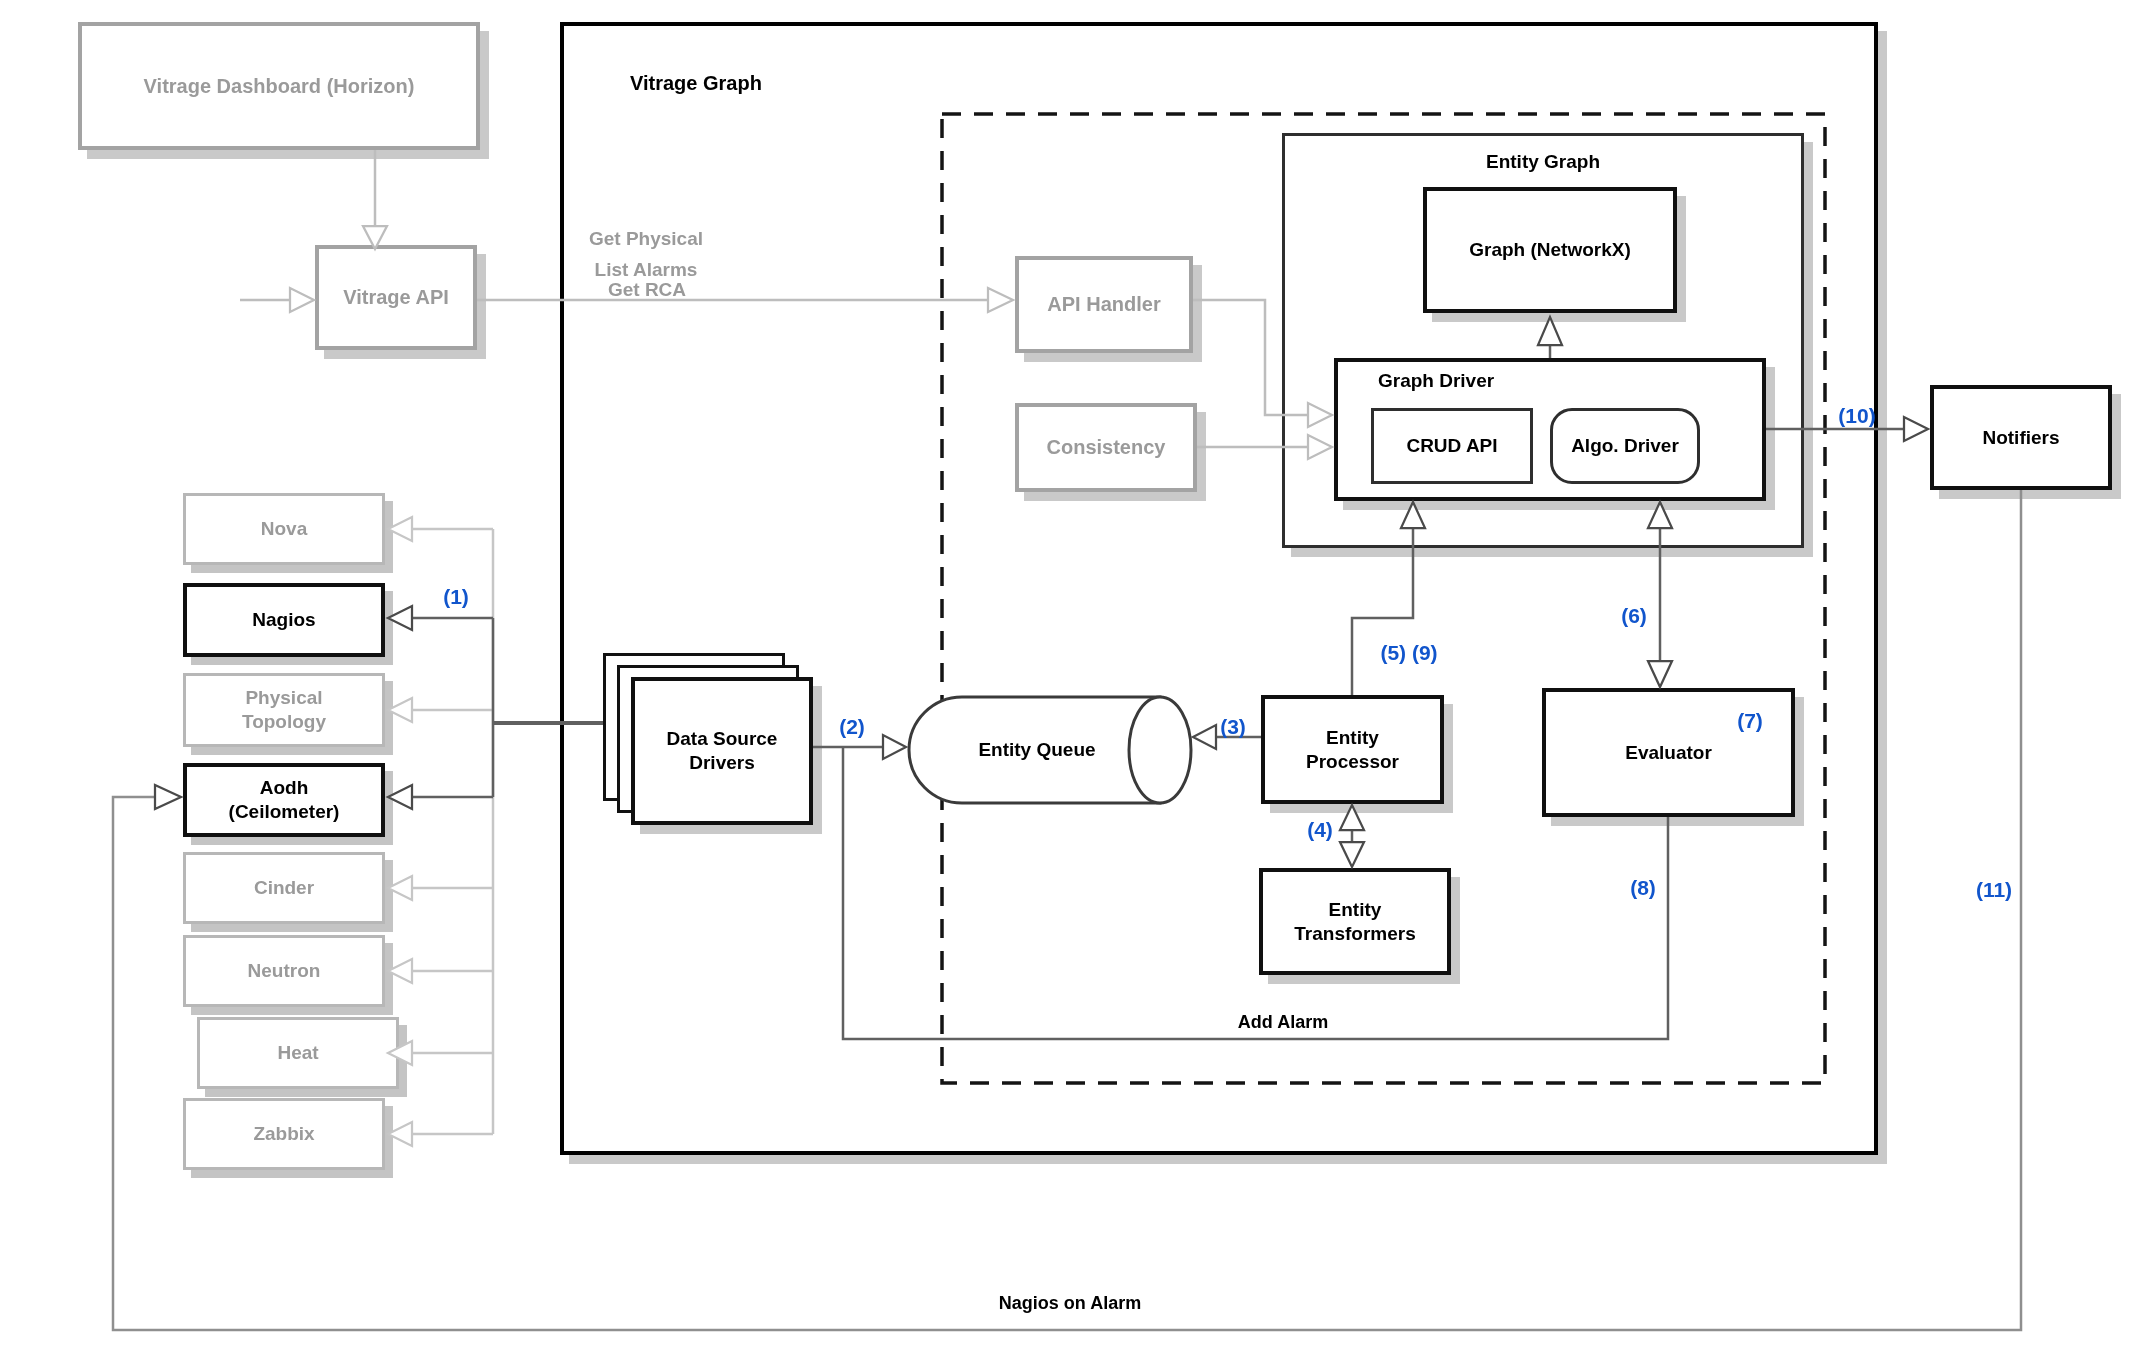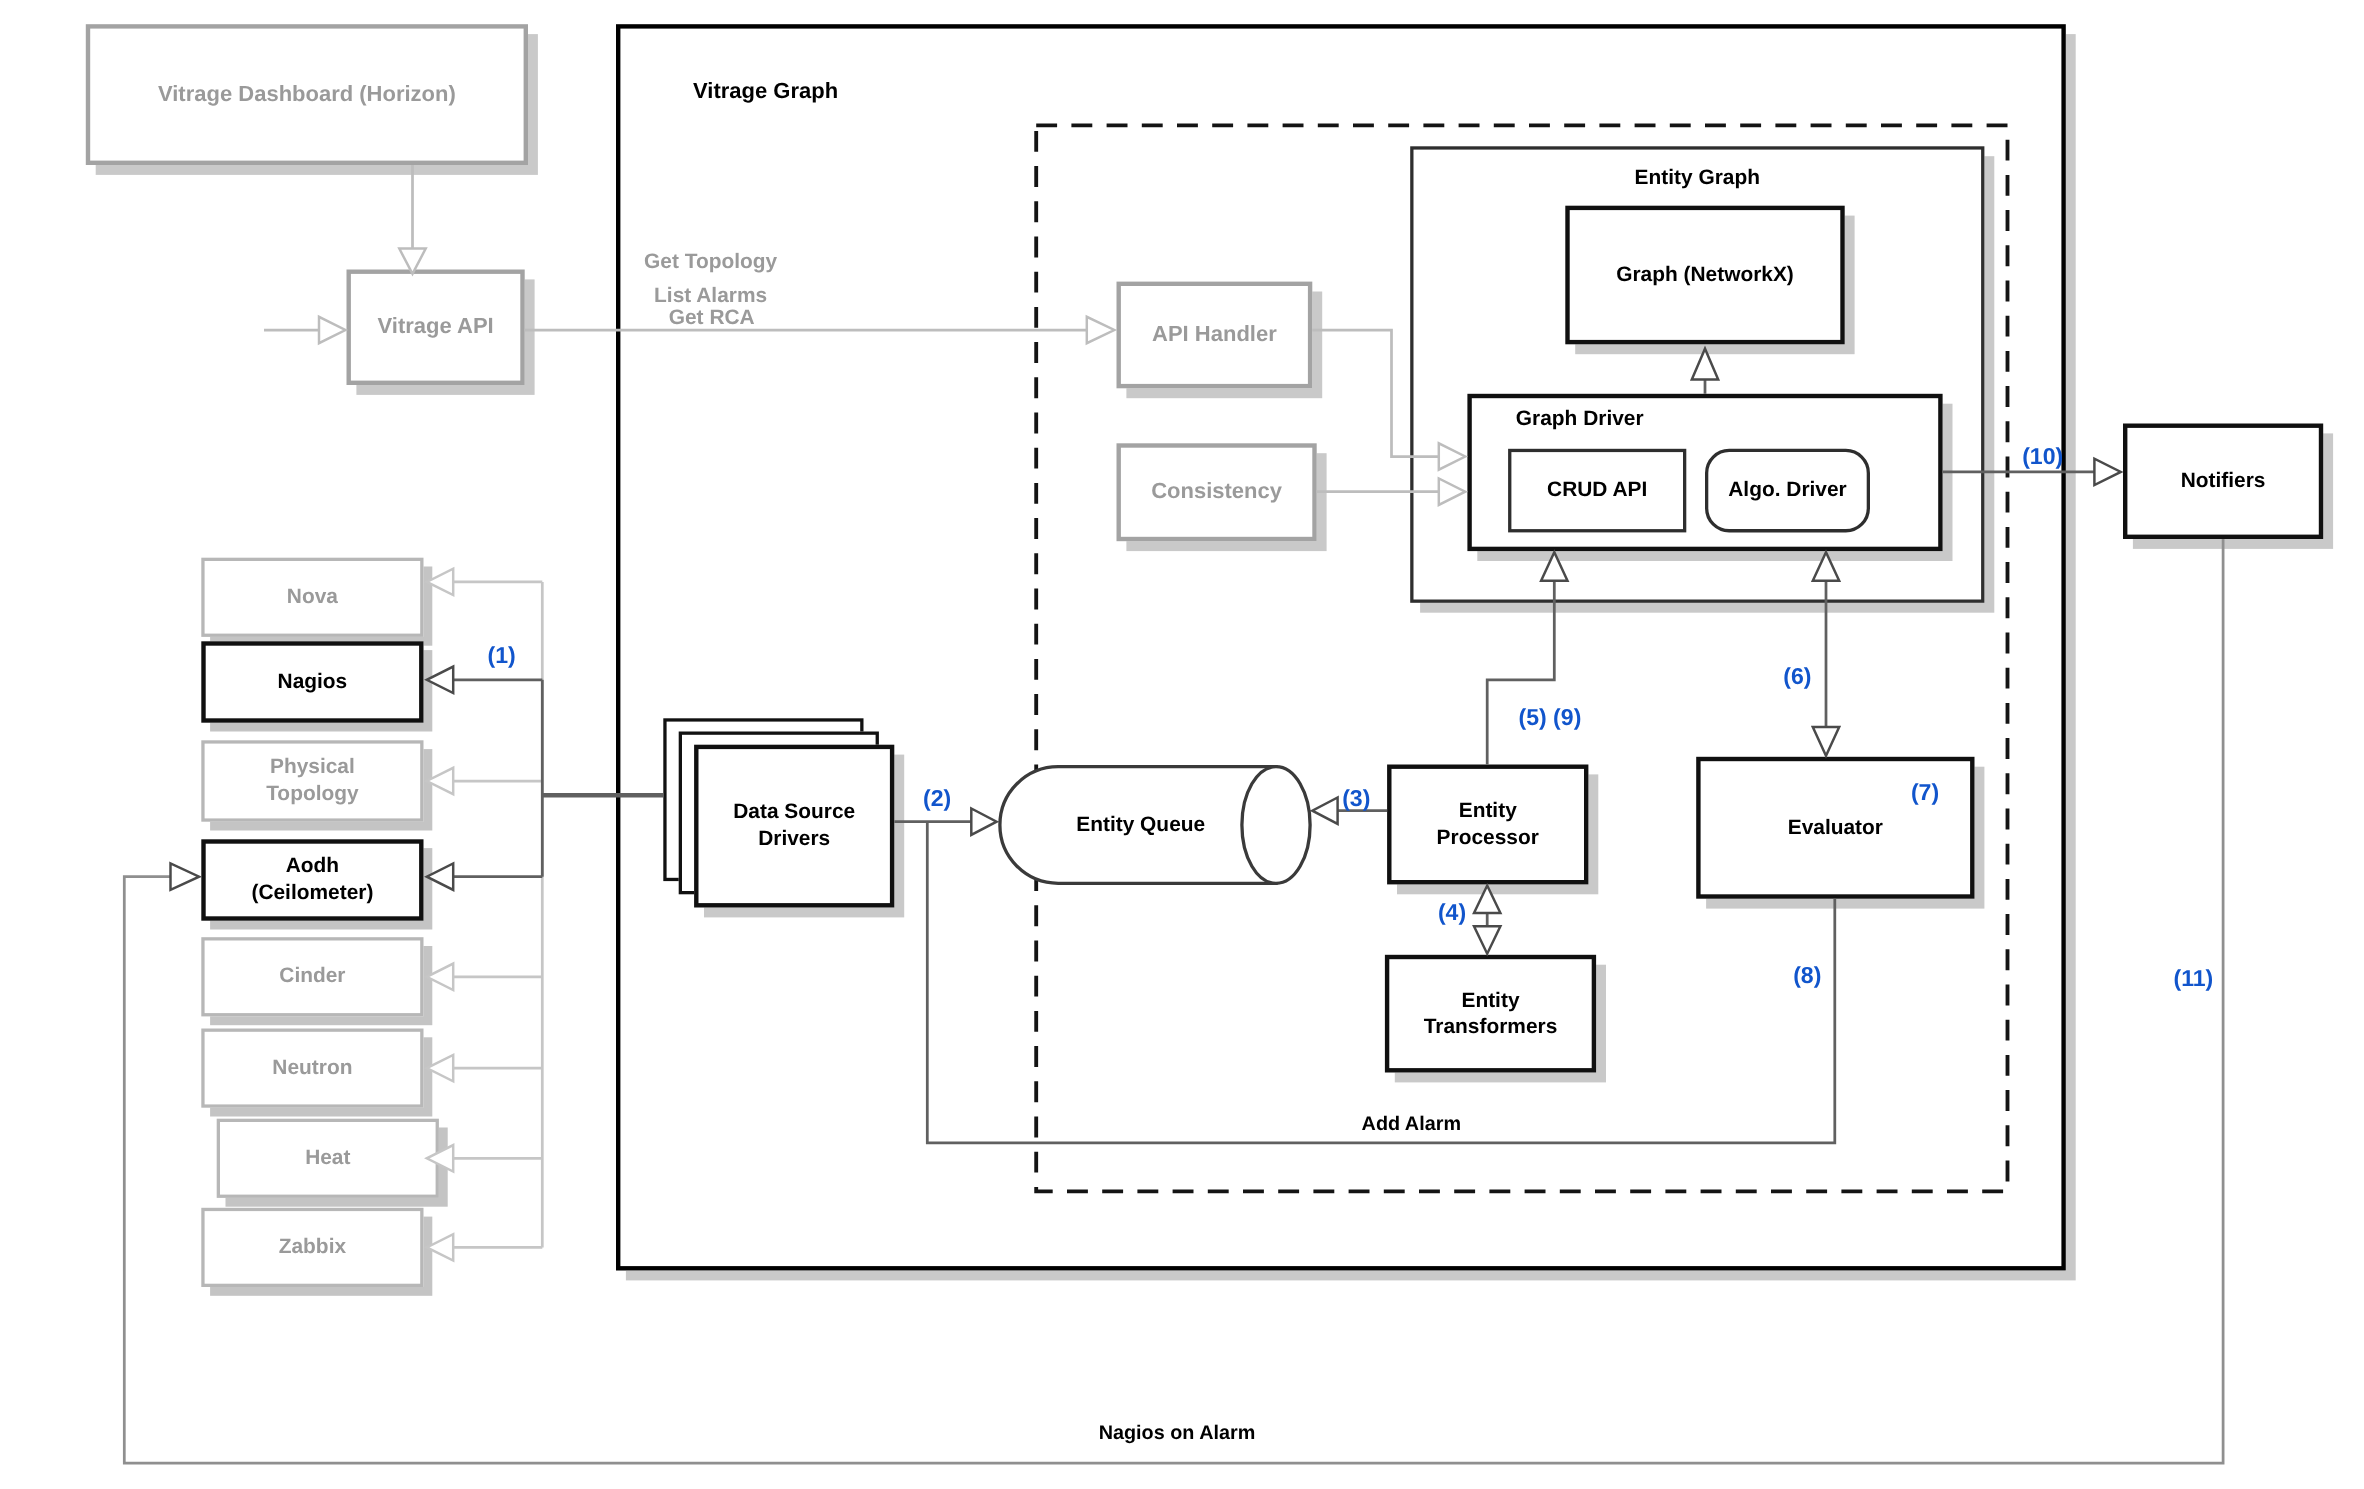--- a/index.html
+++ b/index.html
@@ -37,21 +37,21 @@
   <div class="corner-label" style="left:630px;top:72px;">Vitrage Graph</div>
 
   <div class="box thin-box shadow" style="left:1282px;top:133px;width:522px;height:415px;background:#fff;z-index:2;"></div>
   <div class="center-label" style="left:1543px;top:162px;color:#000;font-size:19px;">Entity Graph</div>
 
   <div class="box gray-box shadow" style="left:78px;top:22px;width:402px;height:128px;">Vitrage Dashboard (Horizon)</div>
   <div class="box gray-box shadow" style="left:315px;top:245px;width:162px;height:105px;">Vitrage API</div>
   <div class="box gray-box shadow" style="left:1015px;top:256px;width:178px;height:97px;">API Handler</div>
   <div class="box gray-box shadow" style="left:1015px;top:403px;width:182px;height:89px;">Consistency</div>
 
-  <div class="box src-box" style="left:183px;top:493px;width:202px;height:72px;margin-top:14px;">Nova</div>
+  <div class="box src-box" style="left:183px;top:493px;width:202px;height:72px;">Nova</div>
   <div class="box src-box active" style="left:183px;top:583px;width:202px;height:74px;">Nagios</div>
   <div class="box src-box" style="left:183px;top:673px;width:202px;height:74px;">Physical
 Topology</div>
   <div class="box src-box active" style="left:183px;top:763px;width:202px;height:74px;">Aodh
 (Ceilometer)</div>
   <div class="box src-box" style="left:183px;top:852px;width:202px;height:72px;">Cinder</div>
   <div class="box src-box" style="left:183px;top:935px;width:202px;height:72px;">Neutron</div>
   <div class="box src-box" style="left:197px;top:1017px;width:202px;height:72px;">Heat</div>
   <div class="box src-box" style="left:183px;top:1098px;width:202px;height:72px;">Zabbix</div>
 
@@ -143,21 +143,21 @@
     </g>
 
     <g>
       <path d="M1160,697 H962 A53,53 0 0 0 962,803 H1160 Z" fill="#ffffff" stroke="#3a3a3a" stroke-width="3"></path>
       <ellipse cx="1160" cy="750" rx="31" ry="53" fill="#ffffff" stroke="#3a3a3a" stroke-width="3"></ellipse>
     </g>
   </svg>
 
   <div class="center-label qlabel" style="left:1037px;top:750px;">Entity Queue</div>
 
-  <div class="center-label grayTxt" style="left:646px;top:239px;">Get Topology</div>
+  <div class="center-label grayTxt" style="left:646px;top:239px;">Get Physical</div>
   <div class="center-label grayTxt" style="left:646px;top:270px;">List Alarms</div>
   <div class="center-label grayTxt" style="left:647px;top:290px;">Get RCA</div>
 
   <div class="center-label blackTxt" style="left:1283px;top:1022px;">Add Alarm</div>
   <div class="center-label blackTxt" style="left:1070px;top:1303px;">Nagios on Alarm</div>
 
   <div class="center-label blue" style="left:456px;top:597px;">(1)</div>
   <div class="center-label blue" style="left:852px;top:727px;">(2)</div>
   <div class="center-label blue" style="left:1233px;top:727px;">(3)</div>
   <div class="center-label blue" style="left:1320px;top:830px;">(4)</div>

